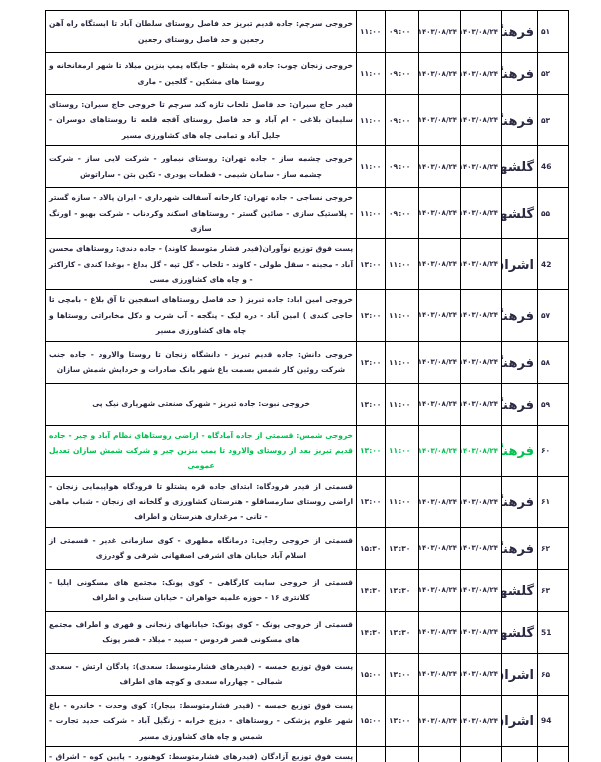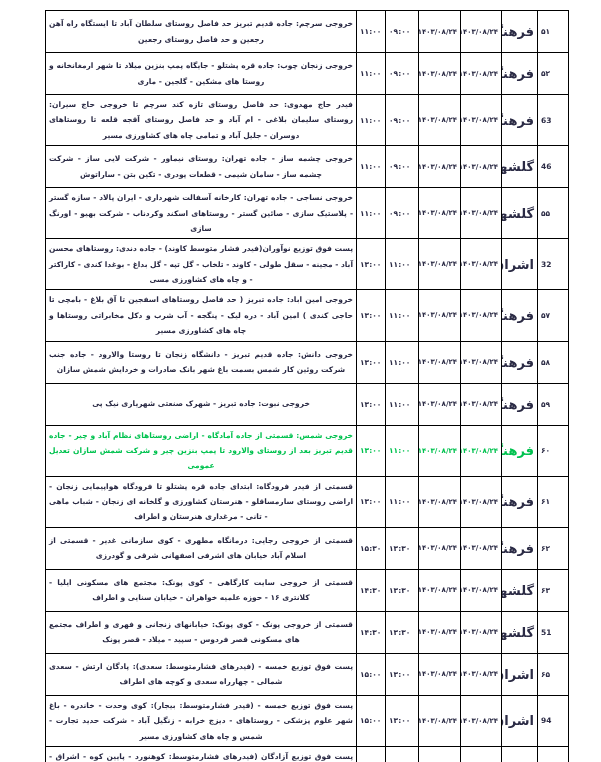--- a/index.html
+++ b/index.html
@@ -75,48 +75,48 @@
         <tr>
     <td class="c-num">۵۲</td>
     <td class="c-area">فرهنگ</td>
     <td class="c-date">۱۴۰۳/۰۸/۲۴</td>
     <td class="c-date">۱۴۰۳/۰۸/۲۴</td>
     <td class="c-time">۰۹:۰۰</td>
     <td class="c-time">۱۱:۰۰</td>
     <td class="c-desc">خروجی زنجان چوب: جاده قره پشتلو - جایگاه پمپ بنزین میلاد تا شهر ارمغانخانه و روستا های مشکین - گلجین - ماری</td>
   </tr>
         <tr>
-    <td class="c-num">63</td>
-    <td class="c-area">فرهنگ</td>
-    <td class="c-date">۱۴۰۳/۰۸/۲۴</td>
-    <td class="c-date">۱۴۰۳/۰۸/۲۴</td>
-    <td class="c-time">۰۹:۰۰</td>
-    <td class="c-time">۱۱:۰۰</td>
-    <td class="c-desc">فیدر حاج مهدوی: حد فاصل روستای تازه کند سرچم تا خروجی حاج سیران: روستای سلیمان بلاغی - ام آباد و حد فاصل روستای آقجه قلعه تا روستاهای دوسران - جلیل آباد و تمامی چاه های کشاورزی مسیر</td>
+    <td class="c-num">۵۳</td>
+    <td class="c-area">فرهنگ</td>
+    <td class="c-date">۱۴۰۳/۰۸/۲۴</td>
+    <td class="c-date">۱۴۰۳/۰۸/۲۴</td>
+    <td class="c-time">۰۹:۰۰</td>
+    <td class="c-time">۱۱:۰۰</td>
+    <td class="c-desc">فیدر حاج سیران: حد فاصل تلخاب تازه کند سرچم تا خروجی حاج سیران: روستای سلیمان بلاغی - ام آباد و حد فاصل روستای آقجه قلعه تا روستاهای دوسران - جلیل آباد و تمامی چاه های کشاورزی مسیر</td>
   </tr>
         <tr>
     <td class="c-num">46</td>
     <td class="c-area">گلشهر</td>
     <td class="c-date">۱۴۰۳/۰۸/۲۴</td>
     <td class="c-date">۱۴۰۳/۰۸/۲۴</td>
     <td class="c-time">۰۹:۰۰</td>
     <td class="c-time">۱۱:۰۰</td>
     <td class="c-desc">خروجی چشمه ساز - جاده تهران: روستای نیماور - شرکت لایی ساز - شرکت چشمه ساز - سامان شیمی - قطعات پودری - تکین بتن - ساراتوش</td>
   </tr>
         <tr>
     <td class="c-num">۵۵</td>
     <td class="c-area">گلشهر</td>
     <td class="c-date">۱۴۰۳/۰۸/۲۴</td>
     <td class="c-date">۱۴۰۳/۰۸/۲۴</td>
     <td class="c-time">۰۹:۰۰</td>
     <td class="c-time">۱۱:۰۰</td>
     <td class="c-desc">خروجی نساجی - جاده تهران: کارخانه آسفالت شهرداری - ایران پالاد - سازه گستر - پلاستیک سازی - صائین گستر - روستاهای اسکند وکردناب - شرکت بهیو - اورنگ سازی</td>
   </tr>
         <tr>
-    <td class="c-num">32</td>
+    <td class="c-num">42</td>
     <td class="c-area">اشراق</td>
     <td class="c-date">۱۴۰۳/۰۸/۲۴</td>
     <td class="c-date">۱۴۰۳/۰۸/۲۴</td>
     <td class="c-time">۱۱:۰۰</td>
     <td class="c-time">۱۳:۰۰</td>
     <td class="c-desc">پست فوق توزیع نوآوران(فیدر فشار متوسط کاوند) - جاده دندی: روستاهای محسن آباد - مجینه - سقل طولی - کاوند - تلخاب - گل تپه - گل بداغ - بوغدا کندی - کاراکتر - و چاه های کشاورزی مسی</td>
   </tr>
         <tr>
     <td class="c-num">۵۷</td>
     <td class="c-area">فرهنگ</td>

